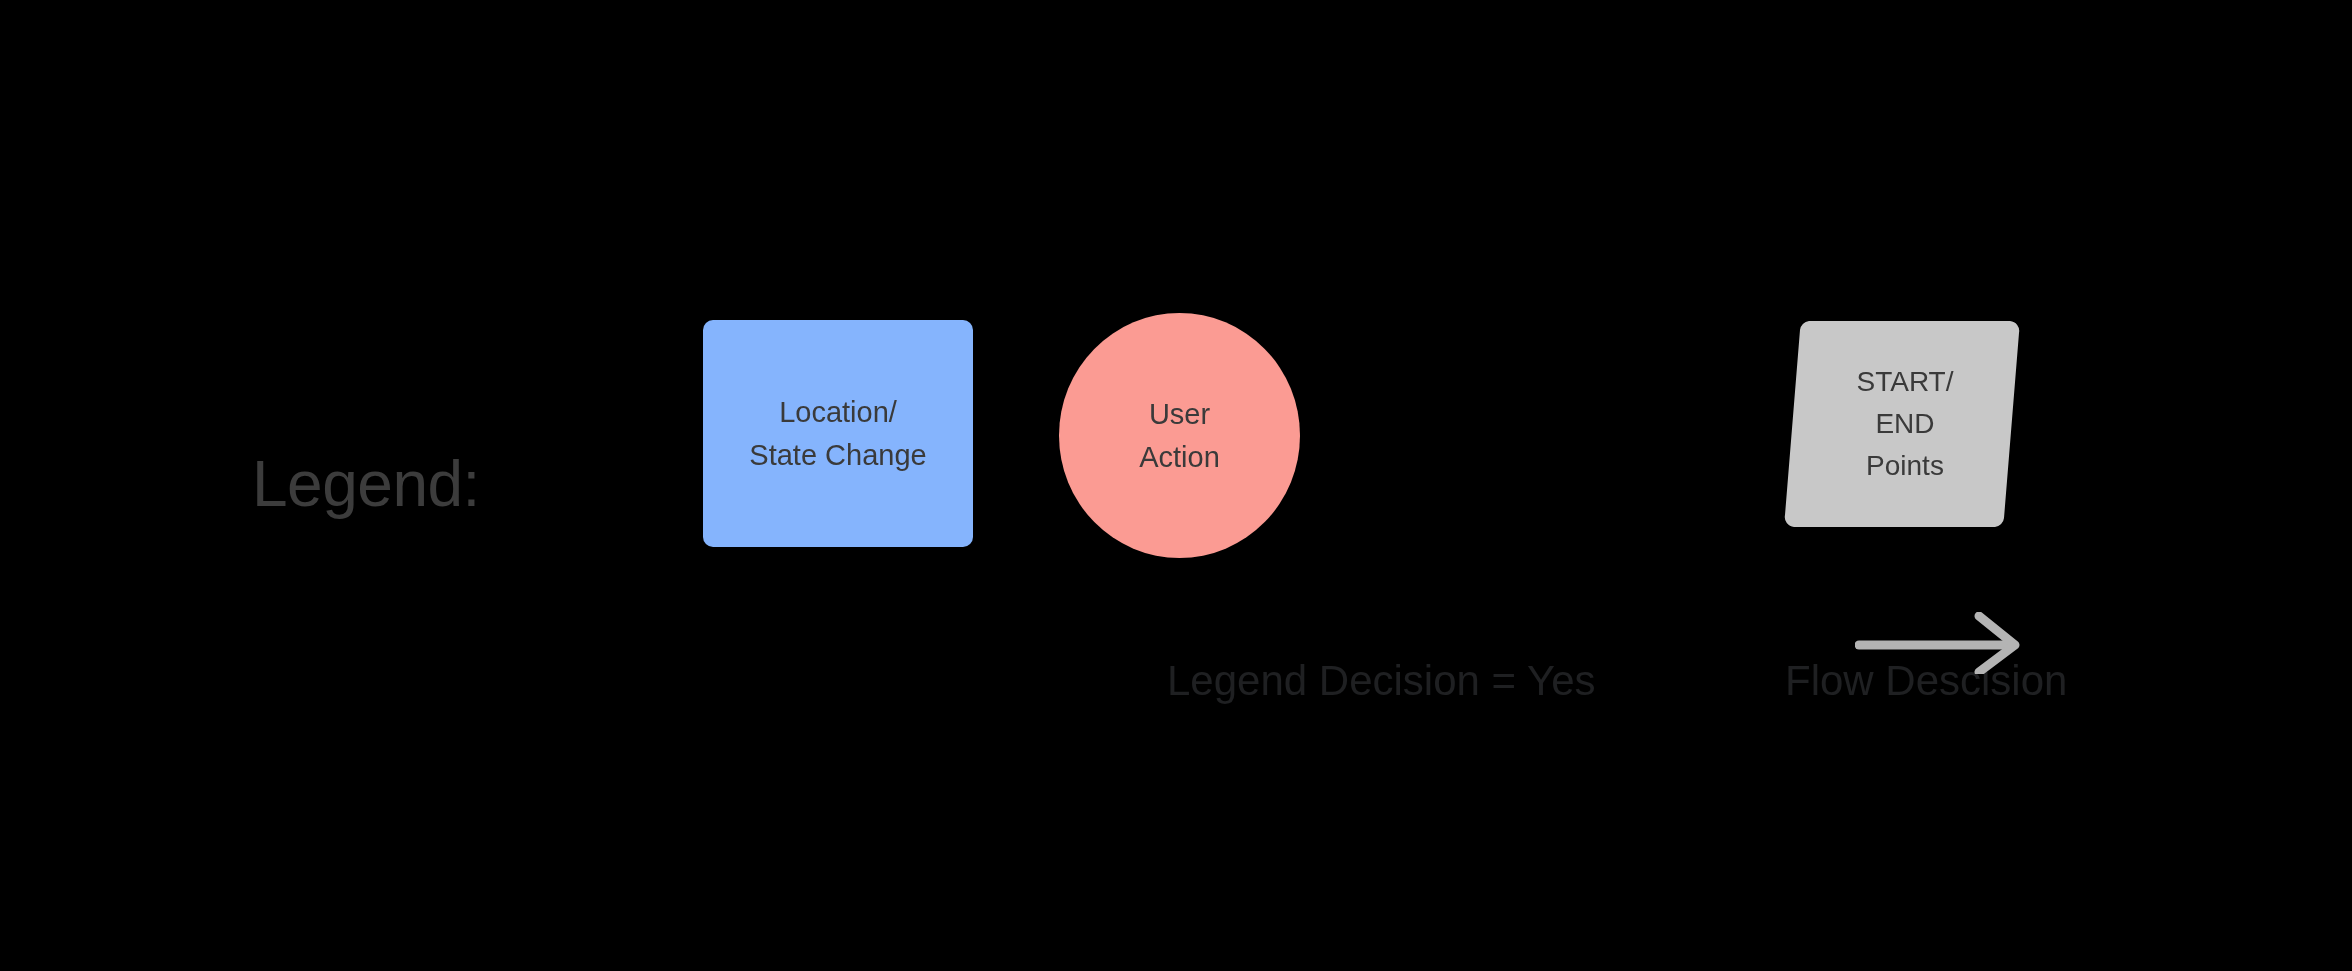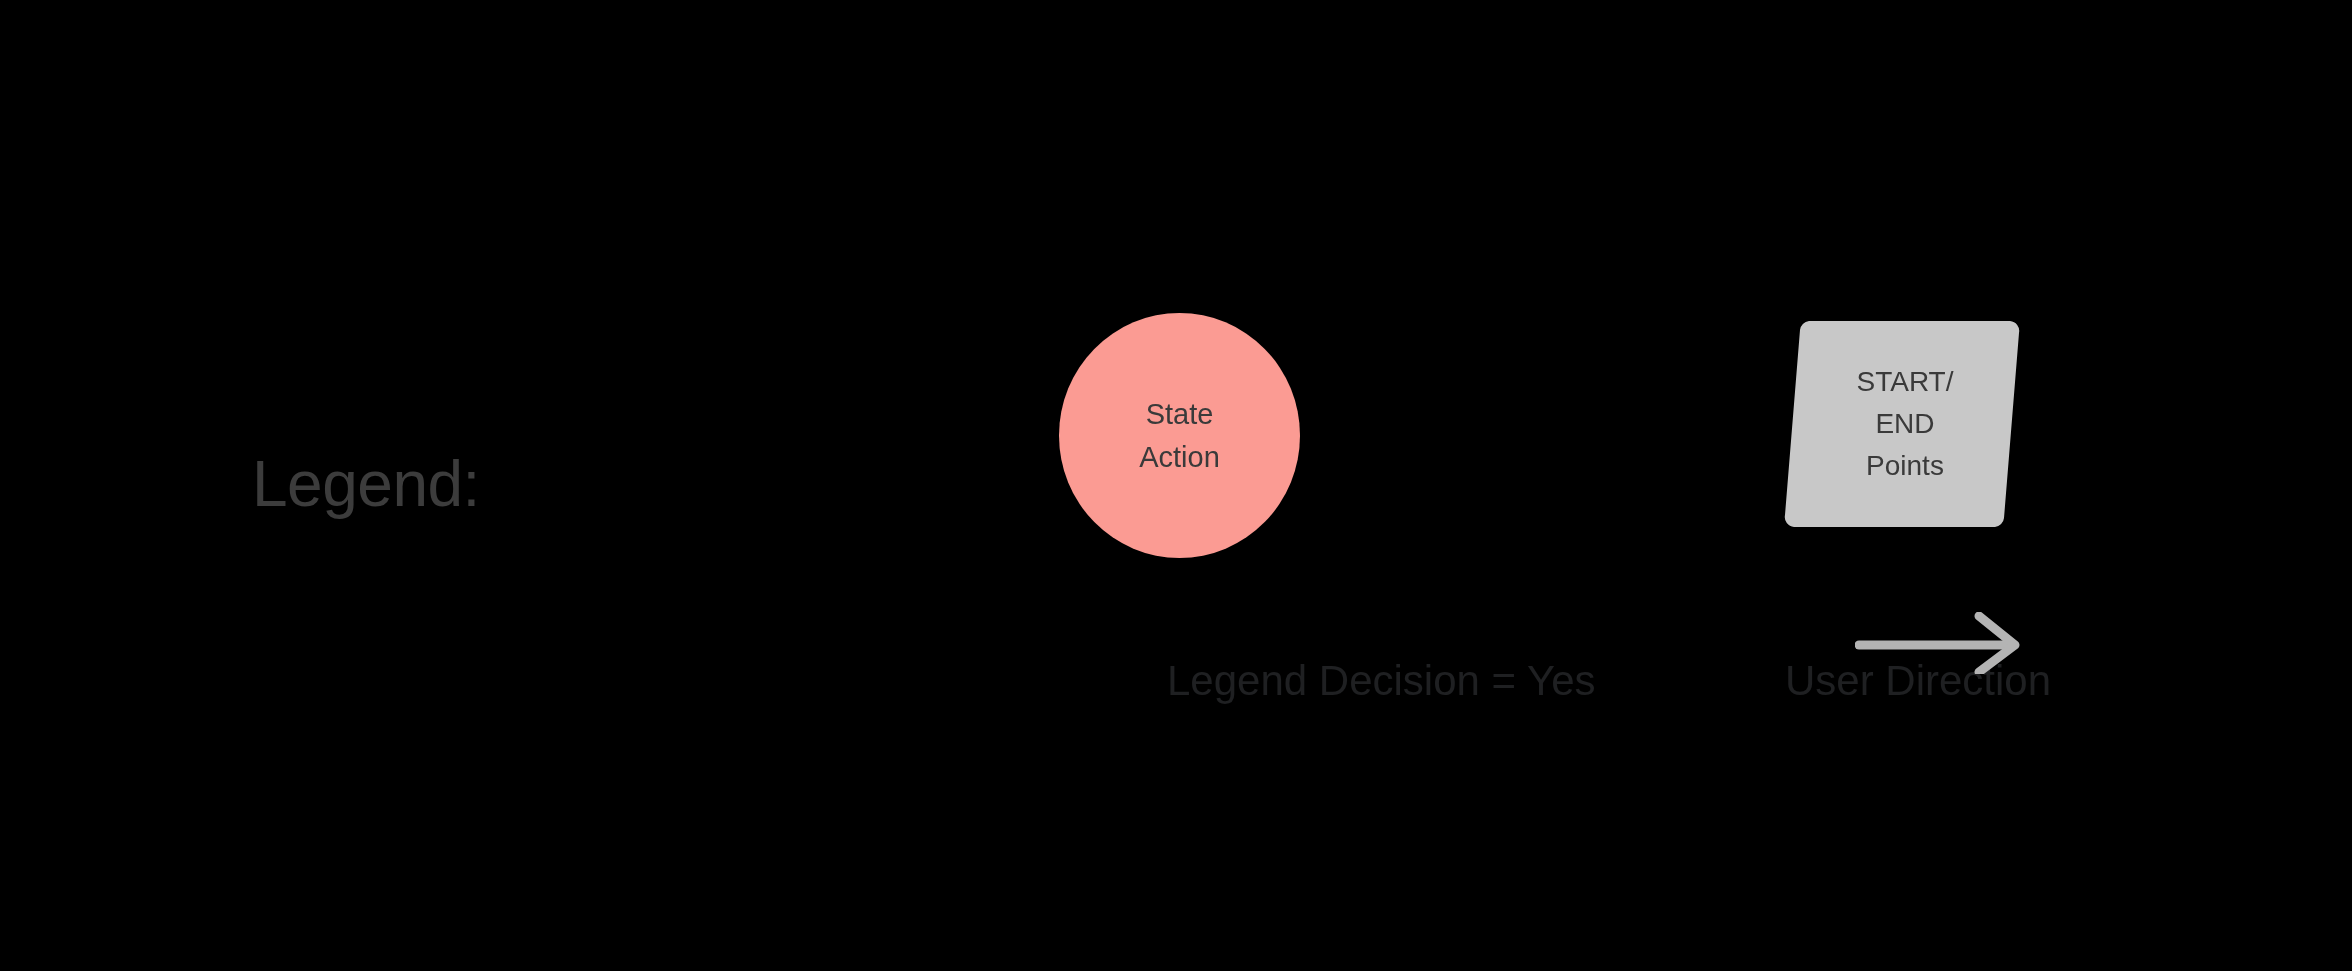--- a/index.html
+++ b/index.html
@@ -153,24 +153,29 @@
   }
   #flow-arrow svg { display: block; width: 100%; height: 100%; }
 </style>
 </head>
 <body>
 
 <div id="legend-canvas">
 
   <div class="legend-title">Legend:</div>
 
+  <div class="shape-wrap" id="shape-location-state">
+    <div class="fill"></div>
+    <div class="shape-label">Location/
+State Change</div>
+  </div>
 
   <div class="shape-wrap" id="shape-user-action">
     <div class="fill"></div>
-    <div class="shape-label">State
+    <div class="shape-label">User
 Action</div>
   </div>
 
 
   <div class="shape-wrap" id="shape-start-end">
     <div class="fill">
       <svg viewBox="0 0 240 212" preserveAspectRatio="none" aria-hidden="true">
         <path d="M18 12
                  a10 10 0 0 1 9 -9
                  L228 3
@@ -183,21 +188,21 @@
       </svg>
     </div>
     <div class="shape-label">START/
 END
 Points</div>
   </div>
 
 
   <div class="caption" id="caption-yes">Legend Decision = Yes</div>
 
-  <div class="caption" id="caption-flow">User Direction</div>
+  <div class="caption" id="caption-flow">Flow Descision</div>
 
   <div id="flow-arrow">
     <svg viewBox="0 0 170 62" aria-hidden="true">
       <line x1="4" y1="33" x2="155" y2="33" stroke="#b4b4b4" stroke-width="9" stroke-linecap="round"></line>
       <polyline points="124,4 160,33 124,60" fill="none" stroke="#b4b4b4" stroke-width="9" stroke-linecap="round" stroke-linejoin="round"></polyline>
     </svg>
   </div>
 
 </div>
 

